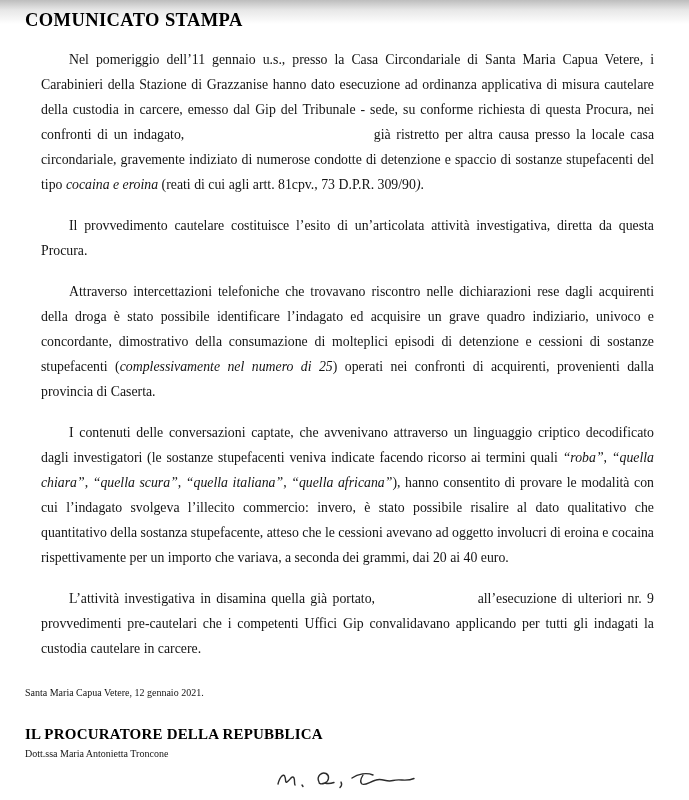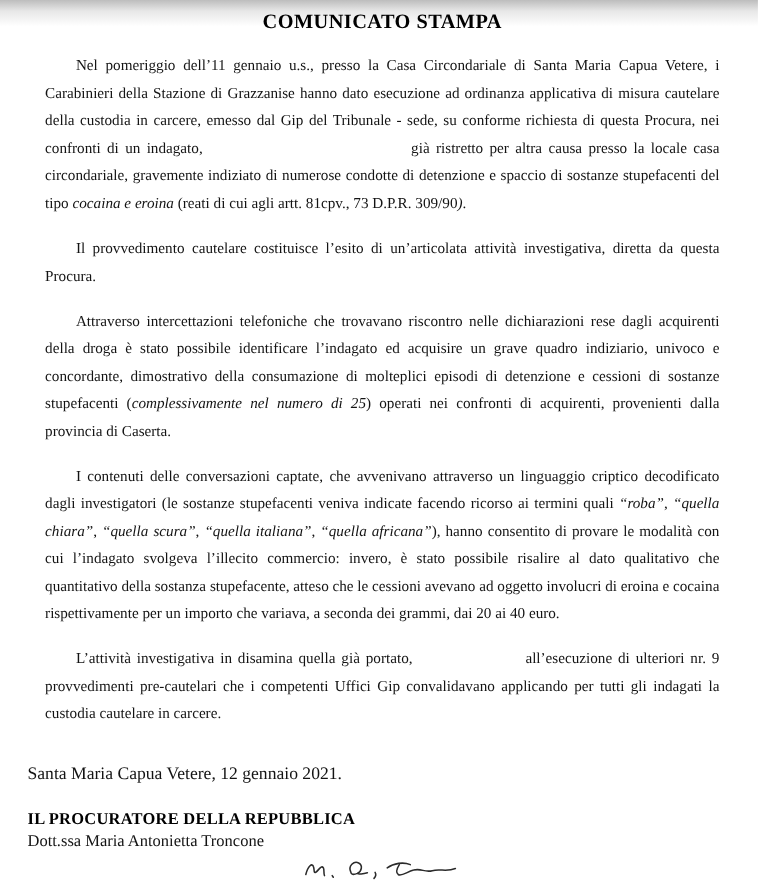--- a/index.html
+++ b/index.html
@@ -23,55 +23,54 @@
     position: absolute;
     top: 0; left: 0; right: 0;
     height: 26px;
     background: linear-gradient(to bottom, #bdbdbd 0px, #e7e7e7 10px, #ffffff 24px);
     pointer-events: none;
   }
   .title {
     position: relative;
     font-size: 18.5px;
     font-weight: bold;
-    text-align: center;
     margin: 2px 0 16px 0;
     letter-spacing: 0.4px;
     color: #000;
   }
   .doc-body p.para {
     margin: 16px;
     text-align: justify;
     text-indent: 28px;
     font-size: 13.8px;
     line-height: 25px;
   }
   .it { font-style: italic; }
   .redaction-gap {
     display: inline-block;
     height: 1px;
     vertical-align: baseline;
   }
   .dateline {
-    margin: 30px 0 0 0;
-    font-size: 16px;
+    margin: 19px 0 0 0;
+    font-size: 10px;
     line-height: 25px;
   }
   .sig-block {
     margin-top: 20px;
   }
   .sig-role {
     font-size: 15px;
     font-weight: bold;
     letter-spacing: 0.2px;
     color: #000;
     line-height: 18px;
   }
   .sig-name {
-    font-size: 15px;
+    font-size: 10px;
     line-height: 18px;
     margin-top: 2px;
   }
   .sig-svg {
     display: block;
     margin: 3px auto 0 auto;
   }
 </style>
 </head>
 <body>

